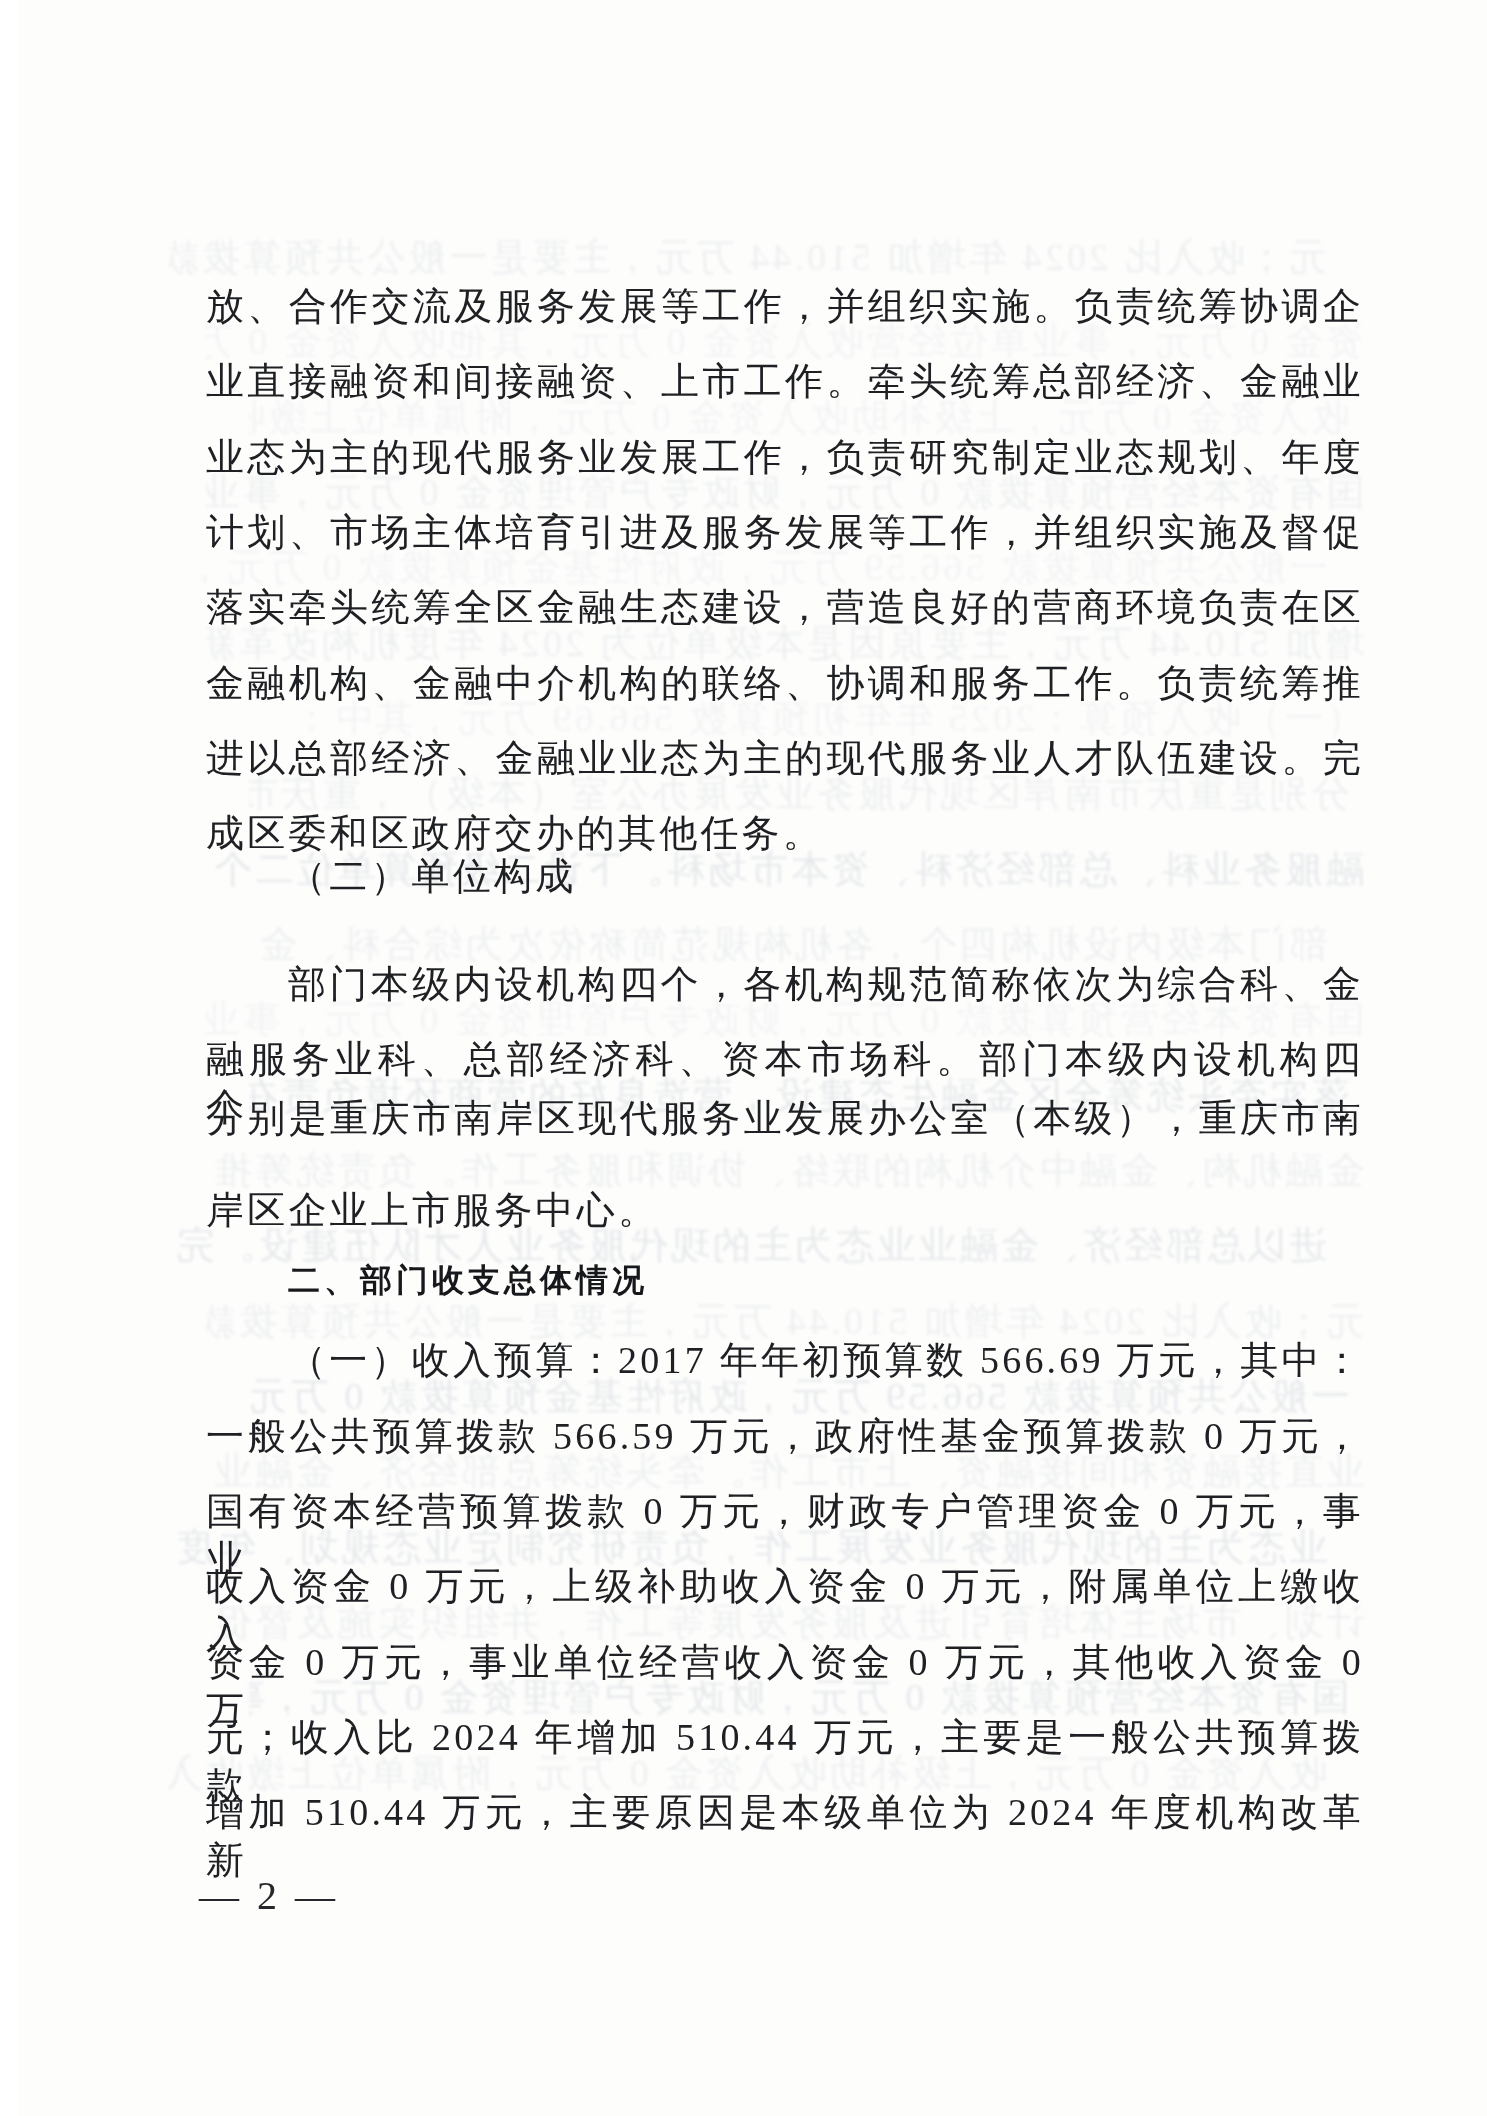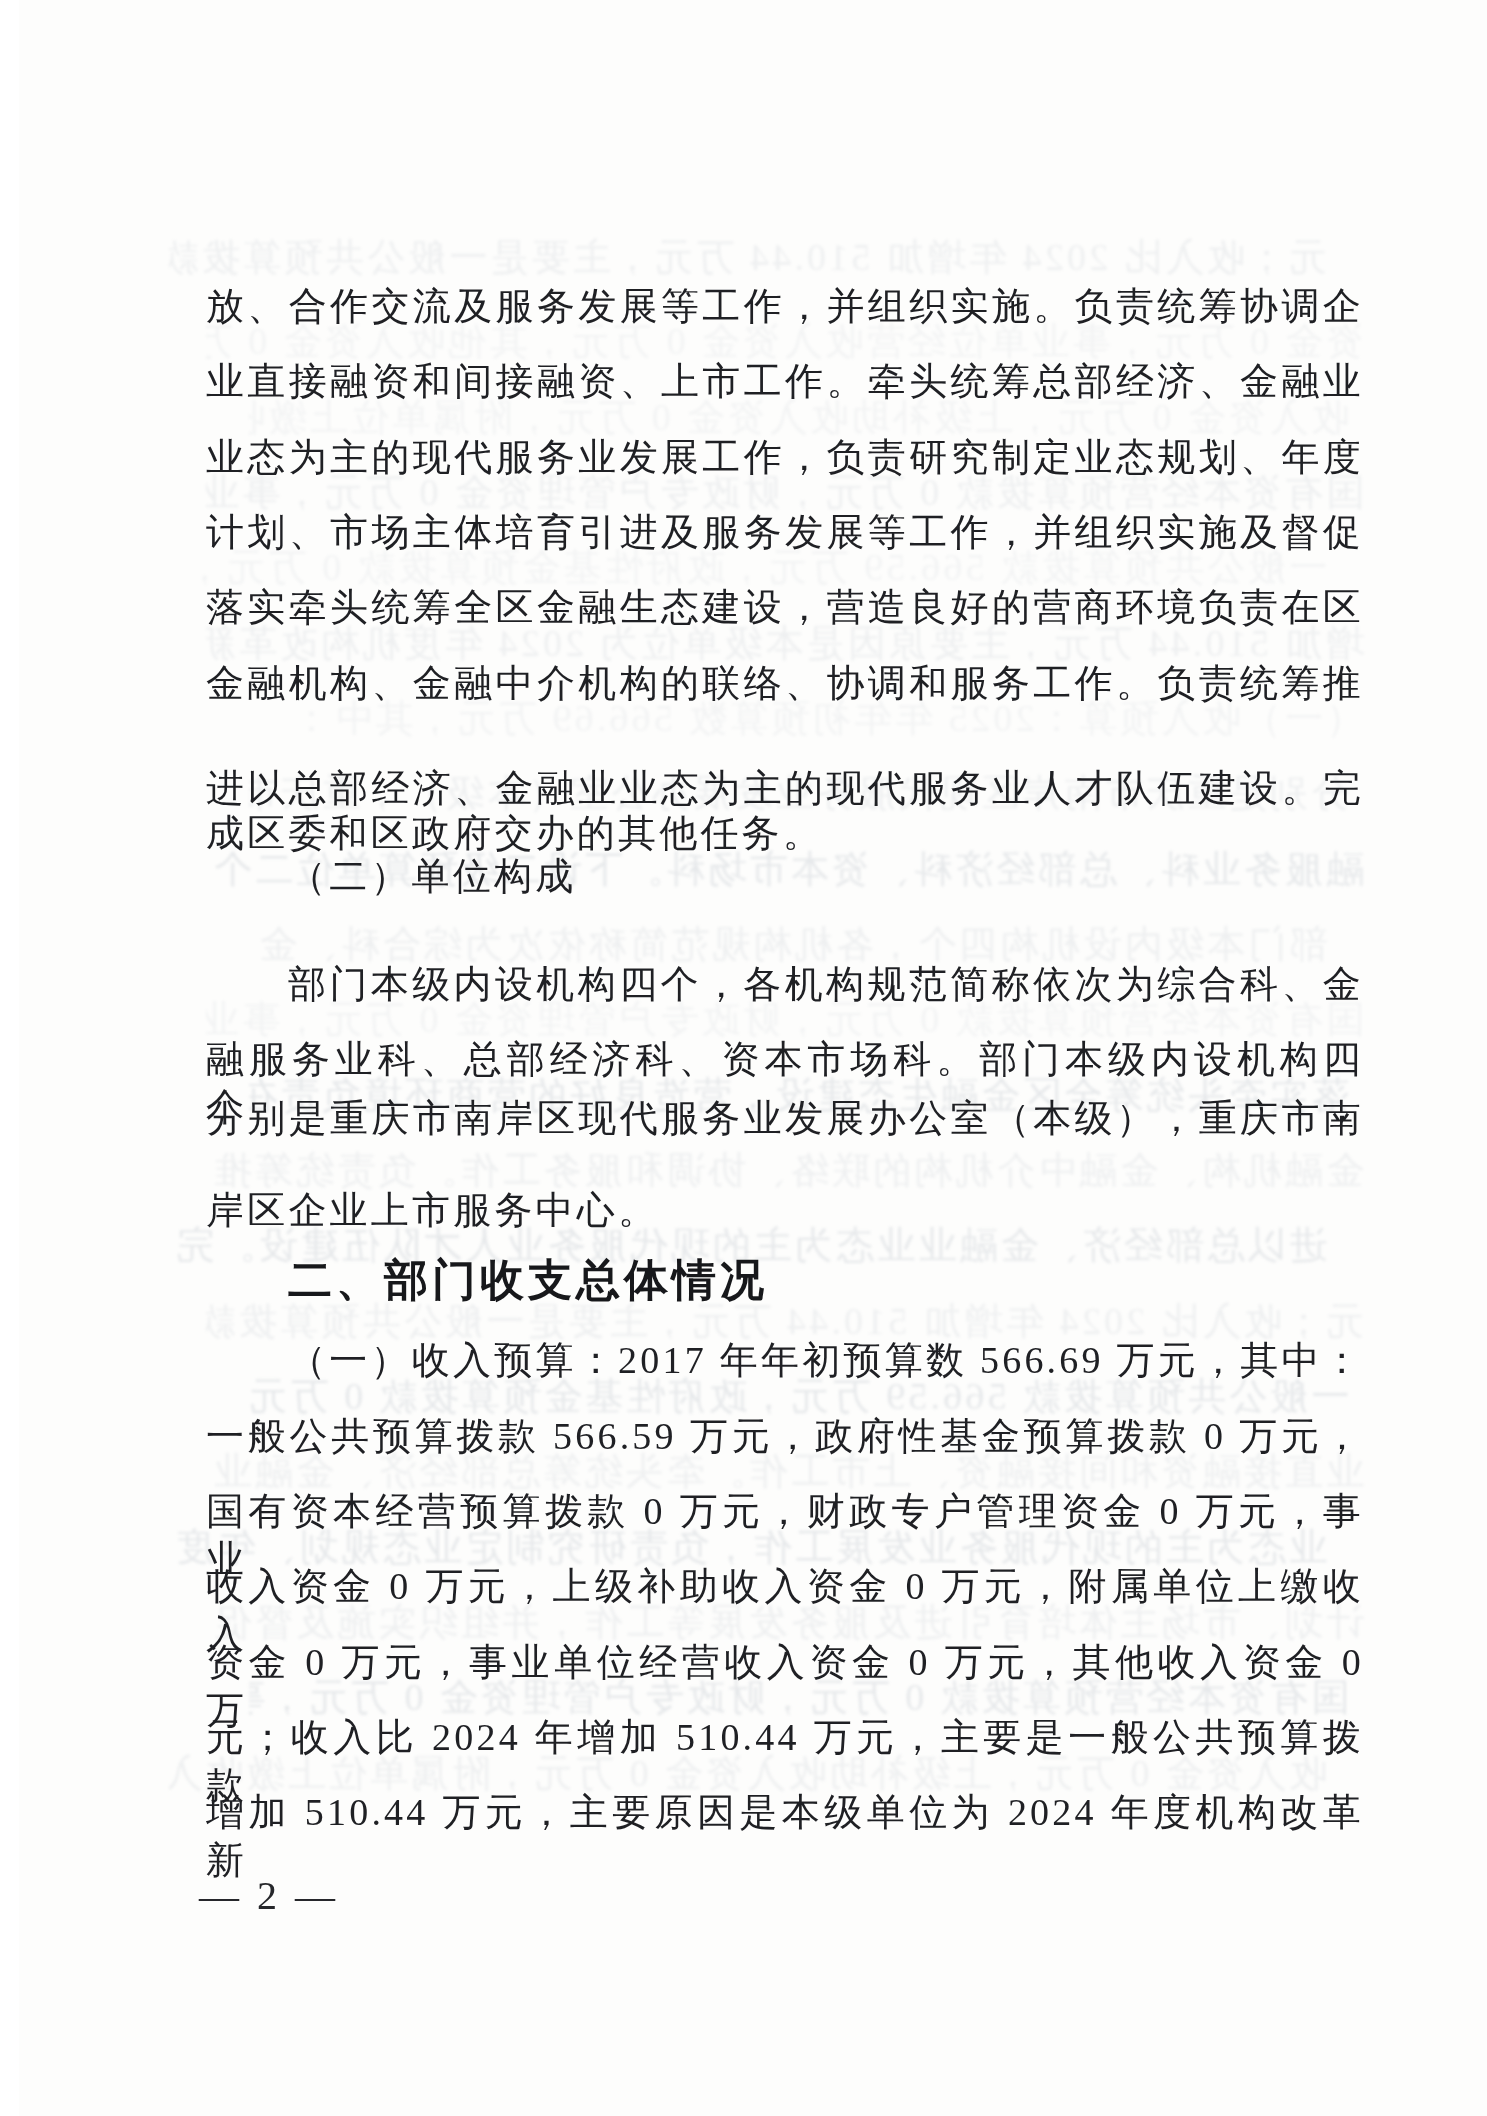--- a/index.html
+++ b/index.html
@@ -34,21 +34,21 @@
     text-align-last: justify;
     text-justify: inter-character;
   }
   .indent {
     box-sizing: border-box;
     padding-left: 82px;
   }
   .head-bold {
     font-family: "Liberation Sans", "DejaVu Sans", sans-serif;
     font-weight: bold;
-    font-size: 44px;
+    font-size: 32px;
     letter-spacing: 4px;
     color: #17181b;
   }
   .footer {
     position: absolute;
     left: 180px;
     top: 1872px;
     font-size: 40px;
     letter-spacing: 4px;
     color: #26272b;
@@ -104,21 +104,21 @@
     <div class="ghost g-mid shift-a" style="top:1750px">收入资金 0 万元，上级补助收入资金 0 万元，附属单位上缴收入</div>
   </div>
 
   <div class="text-layer">
     <div class="line full" style="top:282px">放、合作交流及服务发展等工作，并组织实施。负责统筹协调企</div>
     <div class="line full" style="top:357px">业直接融资和间接融资、上市工作。牵头统筹总部经济、金融业</div>
     <div class="line full" style="top:433px">业态为主的现代服务业发展工作，负责研究制定业态规划、年度</div>
     <div class="line full" style="top:508px">计划、市场主体培育引进及服务发展等工作，并组织实施及督促</div>
     <div class="line full" style="top:583px">落实牵头统筹全区金融生态建设，营造良好的营商环境负责在区</div>
     <div class="line full" style="top:659px">金融机构、金融中介机构的联络、协调和服务工作。负责统筹推</div>
-    <div class="line full" style="top:764px">进以总部经济、金融业业态为主的现代服务业人才队伍建设。完</div>
+    <div class="line full" style="top:734px">进以总部经济、金融业业态为主的现代服务业人才队伍建设。完</div>
     <div class="line" style="top:809px">成区委和区政府交办的其他任务。</div>
     <div class="line indent" style="top:852px">（二）单位构成</div>
     <div class="line full indent" style="top:960px">部门本级内设机构四个，各机构规范简称依次为综合科、金</div>
     <div class="line full" style="top:1035px">融服务业科、总部经济科、资本市场科。部门本级内设机构四个，</div>
     <div class="line full" style="top:1094px">分别是重庆市南岸区现代服务业发展办公室（本级），重庆市南</div>
     <div class="line" style="top:1186px">岸区企业上市服务中心。</div>
     <div class="line indent head-bold" style="top:1256px">二、部门收支总体情况</div>
     <div class="line full indent" style="top:1336px">（一）收入预算：2017 年年初预算数 566.69 万元，其中：</div>
     <div class="line full" style="top:1412px">一般公共预算拨款 566.59 万元，政府性基金预算拨款 0 万元，</div>
     <div class="line full" style="top:1487px">国有资本经营预算拨款 0 万元，财政专户管理资金 0 万元，事业</div>

